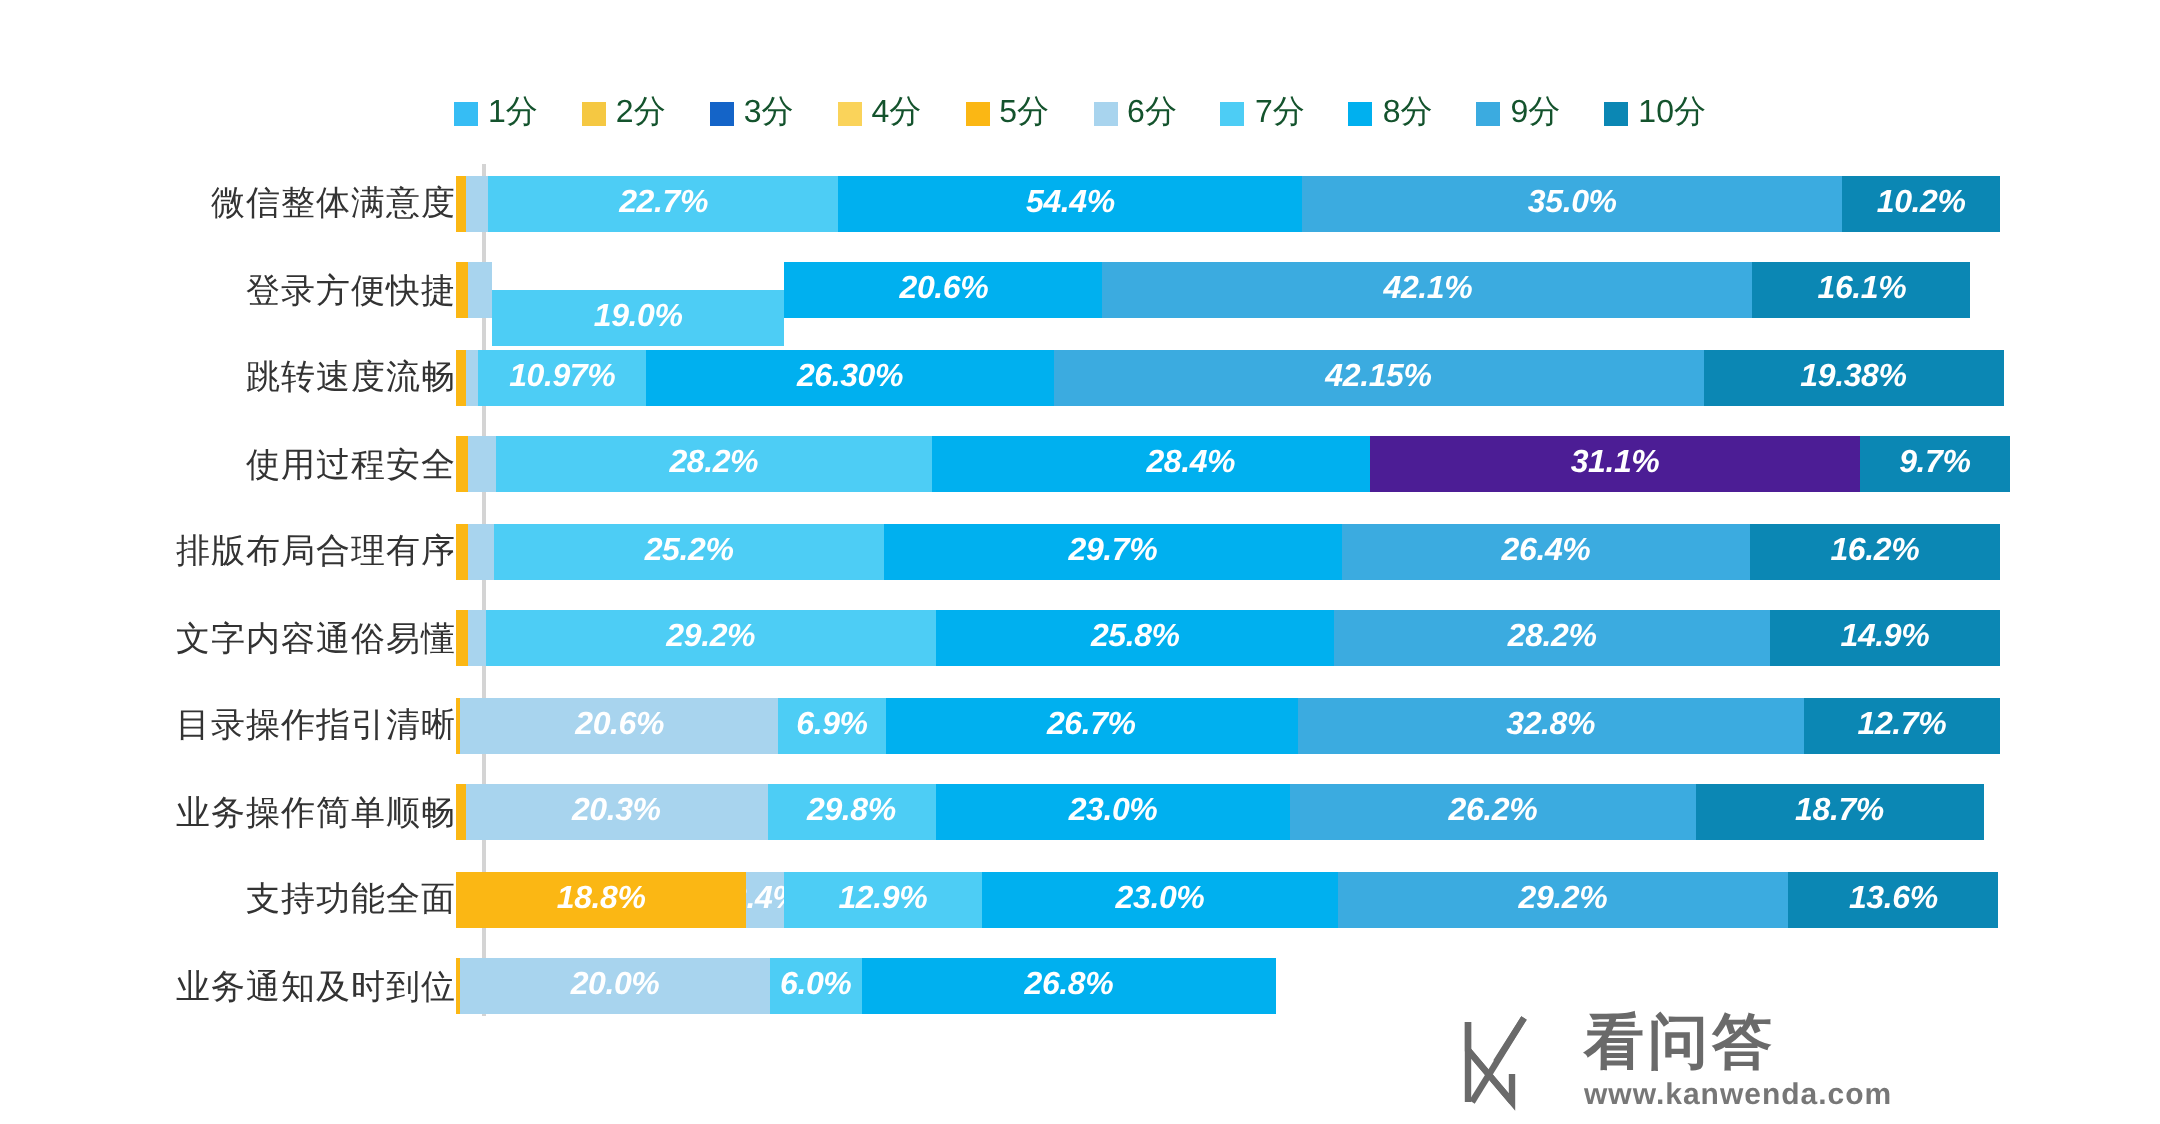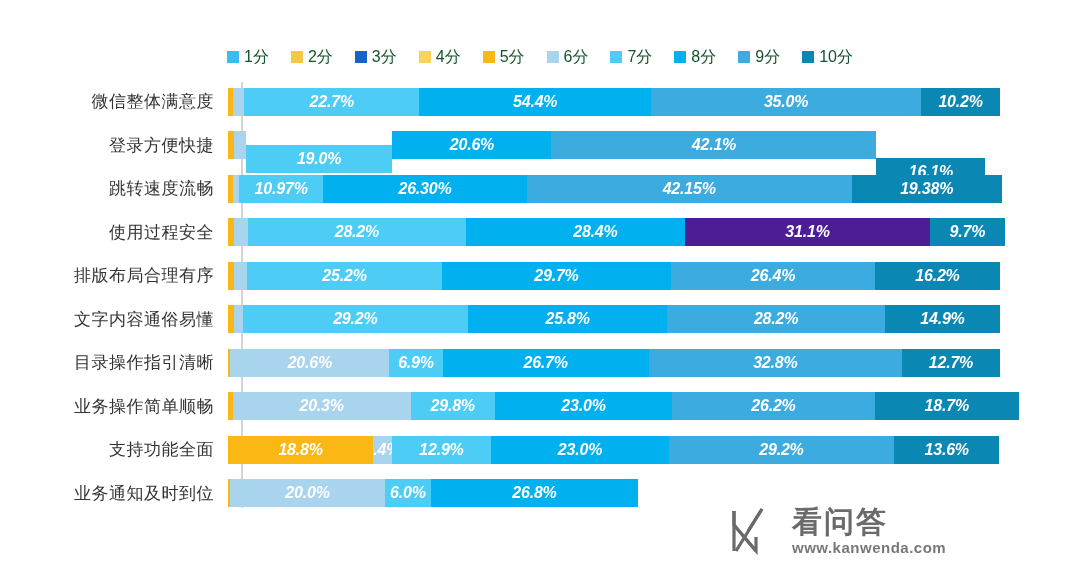--- a/index.html
+++ b/index.html
@@ -71,21 +71,20 @@
   .row {
     position: relative;
     height: 43.5px;
     display: flex;
     align-items: center;
   }
   .row-label {
     width: 228px;
     flex: 0 0 228px;
     text-align: right;
-    padding-right: 14px;
     box-sizing: border-box;
     font-size: 17px;
     color: #333333;
     letter-spacing: 0.5px;
   }
   .bar {
     position: relative;
     height: 28px;
     display: flex;
     align-items: stretch;
@@ -220,21 +219,21 @@
           <div class="seg" style="background: rgb(168, 212, 238); width: 11.58px;"></div>
           <div class="seg" style="background: rgb(77, 205, 245); width: 146.68px; margin-top: 14px;">
             <span class="seg-label">19.0%</span>
           </div>
           <div class="seg" style="background: rgb(0, 176, 239); width: 159.032px;">
             <span class="seg-label">20.6%</span>
           </div>
           <div class="seg" style="background: rgb(59, 171, 224); width: 325.012px;">
             <span class="seg-label">42.1%</span>
           </div>
-          <div class="seg" style="background: rgb(11, 135, 180); width: 109px; margin-top: 27px;">
+          <div class="seg" style="background: rgb(11, 135, 180); width: 109px;">
             <span class="seg-label">16.1%</span>
           </div>
         </div>
       </div>
       <div class="row">
         <div class="row-label">跳转速度流畅</div>
         <div class="bar">
           <div class="seg" style="background: rgb(251, 183, 20); width: 4.632px;"></div>
           <div class="seg" style="background: rgb(168, 212, 238); width: 6.176px;"></div>
           <div class="seg" style="background: rgb(77, 205, 245); width: 84.6884px;">
@@ -326,21 +325,21 @@
           </div>
           <div class="seg" style="background: rgb(11, 135, 180); width: 98.044px;">
             <span class="seg-label">12.7%</span>
           </div>
         </div>
       </div>
       <div class="row">
         <div class="row-label">业务操作简单顺畅</div>
         <div class="bar">
           <div class="seg" style="background: rgb(251, 183, 20); width: 4.632px;"></div>
-          <div class="seg" style="background: rgb(168, 212, 238); width: 178px;">
+          <div class="seg" style="background: rgb(168, 212, 238); width: 151px;">
             <span class="seg-label">20.3%</span>
           </div>
           <div class="seg" style="background: rgb(77, 205, 245); width: 84.148px;">
             <span class="seg-label">29.8%</span>
           </div>
           <div class="seg" style="background: rgb(0, 176, 239); width: 177.56px;">
             <span class="seg-label">23.0%</span>
           </div>
           <div class="seg" style="background: rgb(59, 171, 224); width: 202.264px;">
             <span class="seg-label">26.2%</span>

